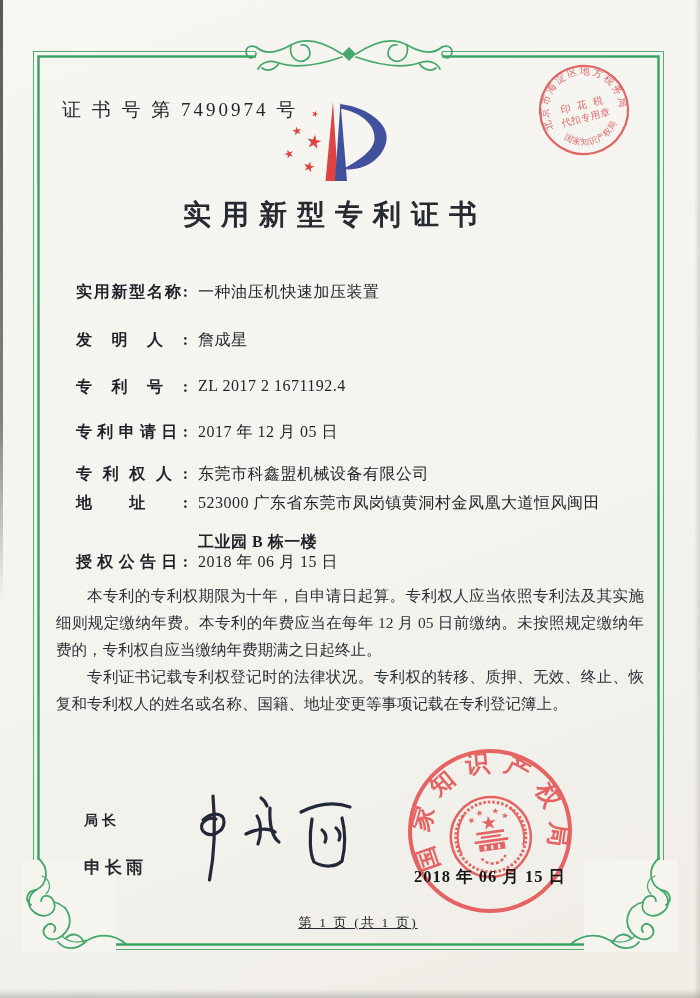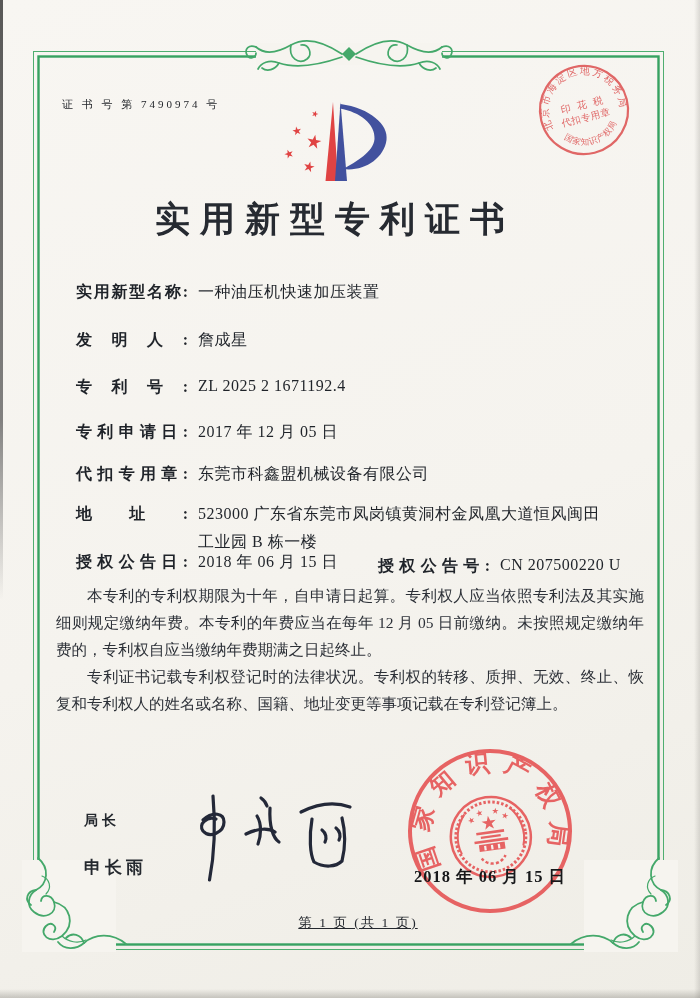--- a/index.html
+++ b/index.html
@@ -10,32 +10,32 @@
   
   .scan-left{position:absolute;left:0;top:0;width:3px;height:600px;
     background:linear-gradient(to bottom,#232323,#5a5a5a 70%,rgba(90,90,90,0));opacity:.75;}
   .scan-bottom{position:absolute;left:0;right:0;bottom:0;height:9px;
     background:linear-gradient(to top,rgba(116,114,108,.35),rgba(116,114,108,0));}
   .scan-right{position:absolute;top:0;bottom:0;right:0;width:6px;
     background:linear-gradient(to left,rgba(116,114,108,.22),rgba(116,114,108,0));}
 
   .border-svg{position:absolute;left:0;top:0;}
 
-  .cert-no{position:absolute;left:62px;top:97px;font-size:11px;letter-spacing:3px;
+  .cert-no{position:absolute;left:62px;top:97px;font-size:19px;letter-spacing:3px;
     color:#23262b;}
   .logo-svg{position:absolute;left:270px;top:92px;}
   .doc-title{position:absolute;left:0;right:30px;top:196px;text-align:center;
-    font-size:35px;font-weight:700;letter-spacing:10px;color:#262a31;
+    font-size:28px;font-weight:700;letter-spacing:10px;color:#262a31;
     font-family:Liberation Serif, serif;}
 
   .field-row{position:absolute;left:76px;font-size:16px;white-space:nowrap;color:#1f2329;}
   .field-label{display:inline-block;width:112px;text-align:justify;text-align-last:justify;
     font-weight:600;vertical-align:top;}
   .field-value{margin-left:10px;letter-spacing:.5px;}
-  .addr-line2{position:absolute;left:198px;top:532px;font-size:16px;letter-spacing:.5px;color:#1f2329;}
+  .addr-line2{position:absolute;left:198px;top:532px;font-size:16px;letter-spacing:.5px;color:#1f2329;font-weight:bold;}
   .grant-no{left:378px;}
 
   .body-text{position:absolute;left:56px;top:582px;width:588px;font-size:15.5px;
     line-height:27px;text-align:justify;color:#2d3138;}
   .body-text p{margin:0;text-indent:2em;}
 
   .sig-title{position:absolute;left:84px;top:812px;font-size:14px;font-weight:700;letter-spacing:4px;}
   .sig-name{position:absolute;left:84px;top:856px;font-size:17px;font-weight:700;letter-spacing:4px;}
   .sig-svg{position:absolute;left:175px;top:786px;}
 
@@ -125,37 +125,34 @@
 
   <div class="doc-title">实用新型专利证书</div>
 
   <div class="field-row" style="top:282px">
     <span class="field-label">实用新型名称:</span><span class="field-value">一种油压机快速加压装置</span>
   </div>
   <div class="field-row" style="top:330px">
     <span class="field-label">发明人:</span><span class="field-value">詹成星</span>
   </div>
   <div class="field-row" style="top:377px">
-    <span class="field-label">专利号:</span><span class="field-value">ZL 2025 2 1671192.4</span>
+    <span class="field-label">专利号:</span><span class="field-value">ZL 2017 2 1671192.4</span>
   </div>
   <div class="field-row" style="top:422px">
     <span class="field-label">专利申请日:</span><span class="field-value">2017 年 12 月 05 日</span>
   </div>
   <div class="field-row" style="top:464px">
-    <span class="field-label">代扣专用章:</span><span class="field-value">东莞市科鑫盟机械设备有限公司</span>
-  </div>
-  <div class="field-row" style="top:504px">
+    <span class="field-label">专利权人:</span><span class="field-value">东莞市科鑫盟机械设备有限公司</span>
+  </div>
+  <div class="field-row" style="top:493px">
     <span class="field-label">地址:</span><span class="field-value">523000 广东省东莞市凤岗镇黄洞村金凤凰大道恒风闽田</span>
   </div>
   <div class="addr-line2">工业园 B 栋一楼</div>
   <div class="field-row" style="top:552px">
     <span class="field-label">授权公告日:</span><span class="field-value">2018 年 06 月 15 日</span>
-  </div>
-  <div class="field-row grant-no" style="top:556px">
-    <span class="field-label">授权公告号:</span><span class="field-value">CN 207500220 U</span>
   </div>
 
   <div class="body-text">
     <p>本专利的专利权期限为十年，自申请日起算。专利权人应当依照专利法及其实施细则规定缴纳年费。本专利的年费应当在每年 12 月 05 日前缴纳。未按照规定缴纳年费的，专利权自应当缴纳年费期满之日起终止。</p>
     <p>专利证书记载专利权登记时的法律状况。专利权的转移、质押、无效、终止、恢复和专利权人的姓名或名称、国籍、地址变更等事项记载在专利登记簿上。</p>
   </div>
 
   <div class="sig-title">局长</div>
   <div class="sig-name">申长雨</div>
   <svg class="sig-svg" width="210" height="104" viewBox="0 0 210 104">

